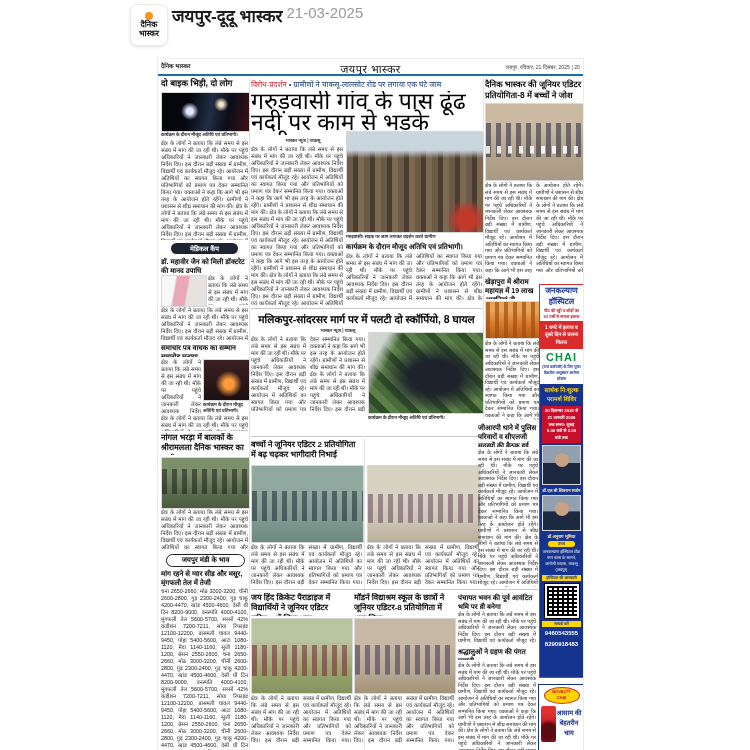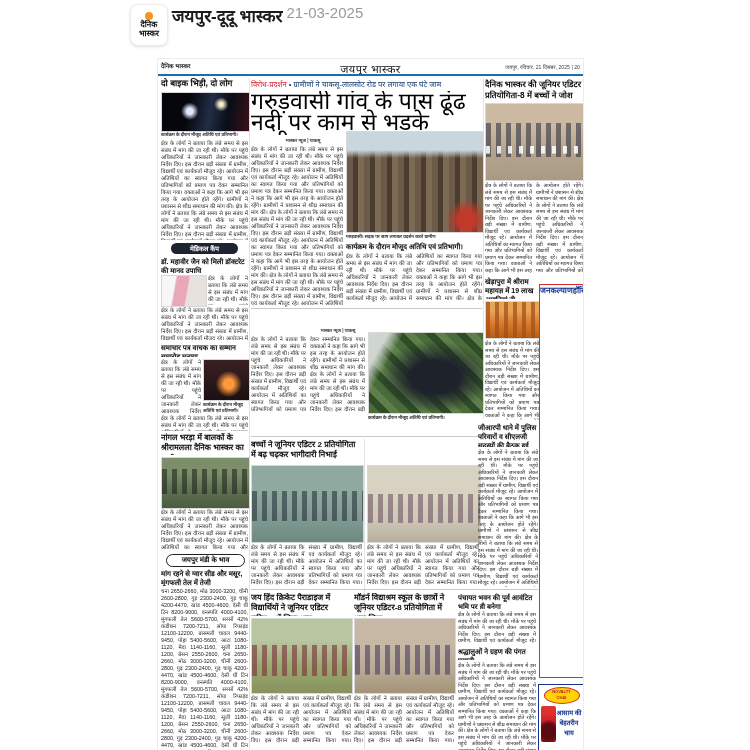--- a/index.html
+++ b/index.html
@@ -76,21 +76,21 @@
   .ph-candle{background:
     radial-gradient(circle at 55% 60%,#ff9a3c 0 14%,rgba(255,154,60,0) 38%),
     linear-gradient(#3a2022,#1d1012);}
   .ph-green{background:
     repeating-linear-gradient(90deg,rgba(25,30,25,.55) 0 5px,rgba(25,30,25,0) 5px 10px) 0 45%/100% 50% no-repeat,
     linear-gradient(#7d8f6a 0 30%,#5d7050 65%,#4c5c41);}
   .ph-head1{background:linear-gradient(#93a0b0 0 45%,#1d2940 46%);position:relative;}
   .ph-head1:before{content:"";position:absolute;left:50%;top:18%;width:14px;height:14px;margin-left:-7px;
     border-radius:50%;background:#c9a183;}
   
-  .jk-box{border:1.6px solid #d92b2b;background:#fff;display:flex;flex-direction:row;text-align:center;overflow:hidden;}
+  .jk-box{border:1.6px solid #d92b2b;background:#fff;display:flex;flex-direction:column;text-align:center;overflow:hidden;}
   .jk-name{font-size:8px;font-weight:800;color:#16338f;line-height:11px;}
   .jk-line{font-size:4.2px;font-weight:bold;color:#c81f2e;line-height:1.4;padding:1px 2px;filter:blur(.25px);}
   .jk-red{background:#d92b2b;color:#fff;font-size:5px;font-weight:bold;line-height:1.5;padding:3px 2px;filter:blur(.2px);}
   .jk-rghs{font-size:11px;font-weight:800;color:#0b9444;letter-spacing:1px;line-height:16px;}
   .jk-rghs-sub{font-size:3.8px;color:#16338f;font-weight:bold;line-height:1.5;padding:0 2px 2px;filter:blur(.25px);}
   .jk-blue{background:#16338f;color:#fff;flex:1;display:flex;flex-direction:column;align-items:stretch;padding:2px;gap:2px;}
   .jk-shivir{font-size:6px;font-weight:800;color:#ffd400;line-height:1.5;filter:blur(.2px);}
   .jk-date{background:#c8102e;color:#fff;font-size:4.4px;font-weight:bold;line-height:1.5;padding:2px;filter:blur(.25px);}
   .jk-cap{font-size:4.4px;font-weight:bold;color:#ffe9a8;filter:blur(.25px);}
   .jk-pill{background:#ffd400;color:#16338f;font-size:3.8px;font-weight:bold;border-radius:4px;
@@ -163,20 +163,21 @@
     <span>• ग्रामीणों ने चाकसू-लालसोट रोड पर लगाया एक घंटे जाम</span>
   </div>
   <div class="abs h-main" style="left:93px;top:32px;width:231px;height:44px;">गरुड़वासी गांव के पास ढूंढ नदी पर काम से भड़के ग्रामीण, जाम लगाया</div>
   <div class="abs dl" style="left:110px;top:78px;width:70px;height:7px;">भास्कर न्यूज | चाकसू</div>
   <div class="abs body" style="left:93px;top:87px;width:92px;height:161px;">क्षेत्र के लोगों ने बताया कि लंबे समय से इस संबंध में मांग की जा रही थी। मौके पर पहुंचे अधिकारियों ने जानकारी लेकर आवश्यक निर्देश दिए। इस दौरान बड़ी संख्या में ग्रामीण, विद्यार्थी एवं कार्यकर्ता मौजूद रहे। आयोजन में अतिथियों का स्वागत किया गया और प्रतिभागियों को प्रमाण पत्र देकर सम्मानित किया गया। वक्ताओं ने कहा कि आगे भी इस तरह के आयोजन होते रहेंगे। ग्रामीणों ने प्रशासन से शीघ्र समाधान की मांग की। क्षेत्र के लोगों ने बताया कि लंबे समय से इस संबंध में मांग की जा रही थी। मौके पर पहुंचे अधिकारियों ने जानकारी लेकर आवश्यक निर्देश दिए। इस दौरान बड़ी संख्या में ग्रामीण, विद्यार्थी एवं कार्यकर्ता मौजूद रहे। आयोजन में अतिथियों का स्वागत किया गया और प्रतिभागियों को प्रमाण पत्र देकर सम्मानित किया गया। वक्ताओं ने कहा कि आगे भी इस तरह के आयोजन होते रहेंगे। ग्रामीणों ने प्रशासन से शीघ्र समाधान की मांग की। क्षेत्र के लोगों ने बताया कि लंबे समय से इस संबंध में मांग की जा रही थी। मौके पर पहुंचे अधिकारियों ने जानकारी लेकर आवश्यक निर्देश दिए। इस दौरान बड़ी संख्या में ग्रामीण, विद्यार्थी एवं कार्यकर्ता मौजूद रहे। आयोजन में अतिथियों का स्वागत किया गया और प्रतिभागियों को प्रमाण पत्र देकर सम्मानित किया गया। वक्ताओं ने कहा कि आगे भी इस तरह के आयोजन होते रहेंगे। ग्रामीणों ने प्रशासन से शीघ्र समाधान की मांग की।</div>
   <div class="abs photo ph-protest" style="left:188px;top:72px;width:136px;height:100px;"></div>
   <div class="abs cap" style="left:188px;top:174px;width:136px;height:7px;">गरुड़वासी। सड़क पर जाम लगाकर प्रदर्शन करते ग्रामीण</div>
   <div class="abs h-xs" style="left:188px;top:183px;width:136px;height:9px;white-space:nowrap;">कार्यक्रम के दौरान मौजूद अतिथि एवं प्रतिभागी।</div>
   <div class="abs body c2" style="left:188px;top:194px;width:136px;height:53px;">क्षेत्र के लोगों ने बताया कि लंबे समय से इस संबंध में मांग की जा रही थी। मौके पर पहुंचे अधिकारियों ने जानकारी लेकर आवश्यक निर्देश दिए। इस दौरान बड़ी संख्या में ग्रामीण, विद्यार्थी एवं कार्यकर्ता मौजूद रहे। आयोजन में अतिथियों का स्वागत किया गया और प्रतिभागियों को प्रमाण पत्र देकर सम्मानित किया गया। वक्ताओं ने कहा कि आगे भी इस तरह के आयोजन होते रहेंगे। ग्रामीणों ने प्रशासन से शीघ्र समाधान की मांग की। क्षेत्र के लोगों ने बताया कि लंबे समय से इस संबंध में मांग की जा रही थी। मौके पर पहुंचे अधिकारियों ने जानकारी लेकर आवश्यक निर्देश दिए। इस दौरान बड़ी संख्या में ग्रामीण, विद्यार्थी एवं कार्यकर्ता मौजूद रहे। आयोजन में अतिथियों का स्वागत किया गया और प्रतिभागियों को प्रमाण पत्र देकर सम्मानित किया गया। वक्ताओं ने कहा कि आगे भी इस तरह के आयोजन होते रहेंगे। ग्रामीणों ने प्रशासन से शीघ्र समाधान की मांग की। क्षेत्र के लोगों ने बताया कि लंबे समय से इस संबंध में मांग की जा रही थी। मौके पर पहुंचे अधिकारियों ने जानकारी लेकर आवश्यक निर्देश दिए। इस दौरान बड़ी संख्या में ग्रामीण, विद्यार्थी एवं कार्यकर्ता मौजूद रहे। आयोजन में अतिथियों का स्वागत किया गया और प्रतिभागियों को प्रमाण पत्र देकर सम्मानित किया गया। वक्ताओं ने कहा कि आगे भी इस तरह के आयोजन होते रहेंगे। ग्रामीणों ने प्रशासन से शीघ्र समाधान की मांग की।</div>
 
+  <div class="abs h-mid" style="left:93px;top:253px;width:231px;height:14px;">मलिकपुर-सांदरसर मार्ग पर में पलटी दो स्कॉर्पियो, 8 घायल</div>
   <div class="abs dl" style="left:150px;top:268px;width:60px;height:6px;">भास्कर न्यूज | चाकसू</div>
   <div class="abs body c2" style="left:93px;top:277px;width:114px;height:83px;">क्षेत्र के लोगों ने बताया कि लंबे समय से इस संबंध में मांग की जा रही थी। मौके पर पहुंचे अधिकारियों ने जानकारी लेकर आवश्यक निर्देश दिए। इस दौरान बड़ी संख्या में ग्रामीण, विद्यार्थी एवं कार्यकर्ता मौजूद रहे। आयोजन में अतिथियों का स्वागत किया गया और प्रतिभागियों को प्रमाण पत्र देकर सम्मानित किया गया। वक्ताओं ने कहा कि आगे भी इस तरह के आयोजन होते रहेंगे। ग्रामीणों ने प्रशासन से शीघ्र समाधान की मांग की। क्षेत्र के लोगों ने बताया कि लंबे समय से इस संबंध में मांग की जा रही थी। मौके पर पहुंचे अधिकारियों ने जानकारी लेकर आवश्यक निर्देश दिए। इस दौरान बड़ी संख्या में ग्रामीण, विद्यार्थी एवं कार्यकर्ता मौजूद रहे। आयोजन में अतिथियों का स्वागत किया गया और प्रतिभागियों को प्रमाण पत्र देकर सम्मानित किया गया। वक्ताओं ने कहा कि आगे भी इस तरह के आयोजन होते रहेंगे। ग्रामीणों ने प्रशासन से शीघ्र समाधान की मांग की।</div>
   <div class="abs photo ph-crash" style="left:210px;top:273px;width:114px;height:80px;"></div>
   <div class="abs cap" style="left:210px;top:355px;width:114px;height:6px;">कार्यक्रम के दौरान मौजूद अतिथि एवं प्रतिभागी।</div>
 
   <div class="abs h-sm" style="left:93px;top:381px;width:111px;height:23px;">बच्चों ने जूनियर एडिटर 2 प्रतियोगिता में बढ़ चढ़कर भागीदारी निभाई</div>
   <div class="abs photo ph-room1" style="left:93px;top:406px;width:111px;height:76px;"></div>
   <div class="abs photo ph-room2" style="left:209px;top:406px;width:112px;height:76px;"></div>
   <div class="abs body c2" style="left:93px;top:485px;width:111px;height:43px;">क्षेत्र के लोगों ने बताया कि लंबे समय से इस संबंध में मांग की जा रही थी। मौके पर पहुंचे अधिकारियों ने जानकारी लेकर आवश्यक निर्देश दिए। इस दौरान बड़ी संख्या में ग्रामीण, विद्यार्थी एवं कार्यकर्ता मौजूद रहे। आयोजन में अतिथियों का स्वागत किया गया और प्रतिभागियों को प्रमाण पत्र देकर सम्मानित किया गया। वक्ताओं ने कहा कि आगे भी इस तरह के आयोजन होते रहेंगे। ग्रामीणों ने प्रशासन से शीघ्र समाधान की मांग की। क्षेत्र के लोगों ने बताया कि लंबे समय से इस संबंध में मांग की जा रही थी। मौके पर पहुंचे अधिकारियों ने जानकारी लेकर आवश्यक निर्देश दिए। इस दौरान बड़ी संख्या में ग्रामीण, विद्यार्थी एवं कार्यकर्ता मौजूद रहे। आयोजन में अतिथियों का स्वागत किया गया और प्रतिभागियों को प्रमाण पत्र देकर सम्मानित किया गया। वक्ताओं ने कहा कि आगे भी इस तरह के आयोजन होते रहेंगे। ग्रामीणों ने प्रशासन से शीघ्र समाधान की मांग की। क्षेत्र के लोगों ने बताया कि लंबे समय से इस संबंध में मांग की जा रही थी। मौके पर पहुंचे अधिकारियों ने जानकारी लेकर आवश्यक निर्देश दिए। इस दौरान बड़ी संख्या में ग्रामीण, विद्यार्थी एवं कार्यकर्ता मौजूद रहे। आयोजन में अतिथियों का स्वागत किया गया और प्रतिभागियों को प्रमाण पत्र देकर सम्मानित किया गया। वक्ताओं ने कहा कि आगे भी इस तरह के आयोजन होते रहेंगे। ग्रामीणों ने प्रशासन से शीघ्र समाधान की मांग की।</div>
   <div class="abs body c2" style="left:209px;top:485px;width:112px;height:43px;">क्षेत्र के लोगों ने बताया कि लंबे समय से इस संबंध में मांग की जा रही थी। मौके पर पहुंचे अधिकारियों ने जानकारी लेकर आवश्यक निर्देश दिए। इस दौरान बड़ी संख्या में ग्रामीण, विद्यार्थी एवं कार्यकर्ता मौजूद रहे। आयोजन में अतिथियों का स्वागत किया गया और प्रतिभागियों को प्रमाण पत्र देकर सम्मानित किया गया। वक्ताओं ने कहा कि आगे भी इस तरह के आयोजन होते रहेंगे। ग्रामीणों ने प्रशासन से शीघ्र समाधान की मांग की। क्षेत्र के लोगों ने बताया कि लंबे समय से इस संबंध में मांग की जा रही थी। मौके पर पहुंचे अधिकारियों ने जानकारी लेकर आवश्यक निर्देश दिए। इस दौरान बड़ी संख्या में ग्रामीण, विद्यार्थी एवं कार्यकर्ता मौजूद रहे। आयोजन में अतिथियों का स्वागत किया गया और प्रतिभागियों को प्रमाण पत्र देकर सम्मानित किया गया। वक्ताओं ने कहा कि आगे भी इस तरह के आयोजन होते रहेंगे। ग्रामीणों ने प्रशासन से शीघ्र समाधान की मांग की। क्षेत्र के लोगों ने बताया कि लंबे समय से इस संबंध में मांग की जा रही थी। मौके पर पहुंचे अधिकारियों ने जानकारी लेकर आवश्यक निर्देश दिए। इस दौरान बड़ी संख्या में ग्रामीण, विद्यार्थी एवं कार्यकर्ता मौजूद रहे। आयोजन में अतिथियों का स्वागत किया गया और प्रतिभागियों को प्रमाण पत्र देकर सम्मानित किया गया। वक्ताओं ने कहा कि आगे भी इस तरह के आयोजन होते रहेंगे। ग्रामीणों ने प्रशासन से शीघ्र समाधान की मांग की।</div>

